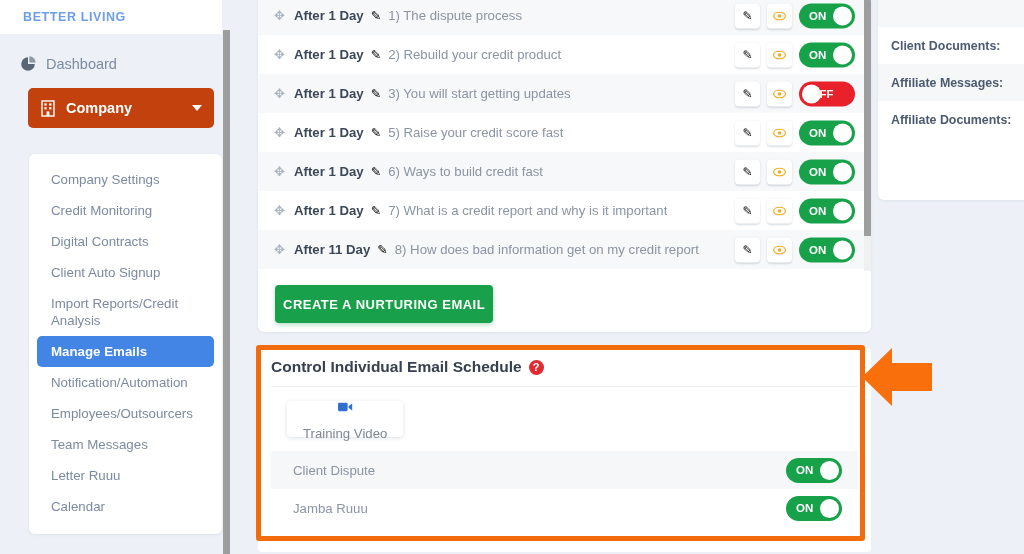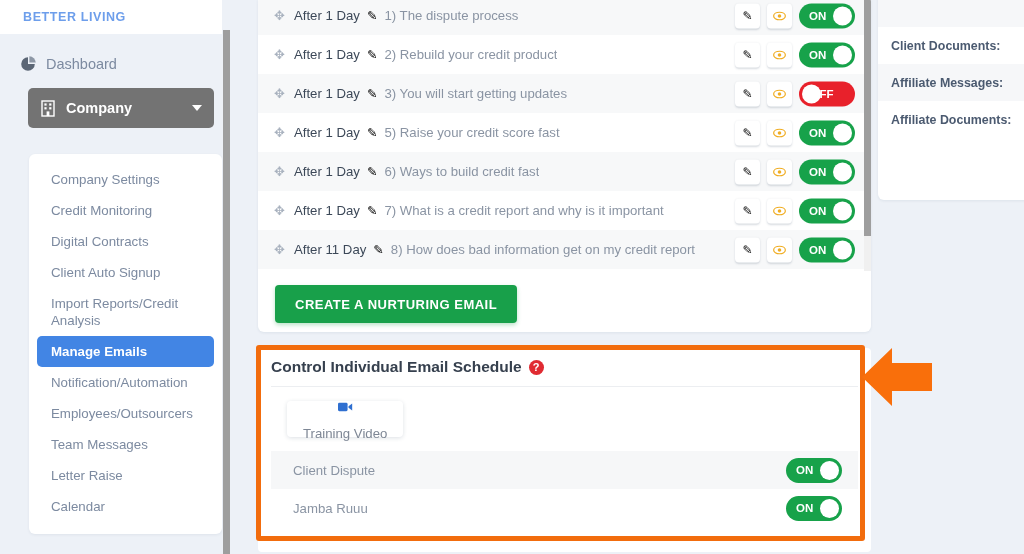--- a/index.html
+++ b/index.html
@@ -42,21 +42,21 @@
   .nav-top-item {
     height: 40px;
     margin: 0 8px 4px 8px;
     display: flex; align-items: center;
     border-radius: 5px;
     padding-left: 12px;
     color: #7c8aa0;
     font-size: 14.5px;
   }
   .nav-top-item.active {
-    background: #737373;
+    background: #c2410c;
     color: #ffffff;
     font-weight: bold;
     margin-left: 28px;
   }
   .nav-ico { width: 26px; display:flex; align-items:center; }
   .nav-ico svg { display:block; }
   .nav-label { flex: 1; }
   .caret {
     margin-right: 12px;
     width: 0; height: 0;
@@ -117,21 +117,21 @@
   .email-row {
     position: relative;
     height: 39px;
     display: flex; align-items: center;
     padding-left: 16px;
     background: #ffffff;
   }
   .email-row.alt { background: #f7f8f9; }
   .drag-ico { width: 20px; color: #a9b2bf; font-size: 13px; }
   .delay {
-    color: #3c4858; font-size: 13.2px; font-weight: normal;
+    color: #3c4858; font-size: 13.2px; font-weight: bold;
     white-space: nowrap;
   }
   .pencil-sm { margin: 0 7px 0 7px; font-size: 12.5px; }
   .subject {
     color: #8a94a3; font-size: 13.2px; white-space: nowrap;
     overflow: hidden;
   }
   .row-actions {
     position: absolute; right: 16px; top: 50%;
     transform: translateY(-50%);
@@ -169,21 +169,21 @@
     background: #f0f0f0;
   }
   #list-vthumb {
     position: absolute; left: 0; top: 0;
     width: 7px; height: 238px;
     background: #9e9e9e;
   }
 
   #create-btn {
     position: absolute; left: 30px; top: 285px;
-    height: 38px; padding: 0 20px;
+    height: 38px; padding: 0 8px;
     background: #18a04a;
     border-radius: 4px;
     color: #ffffff; font-size: 13px; font-weight: bold;
     letter-spacing: 0.5px;
     display: flex; align-items: center;
     border: none;
     box-shadow: 0 2px 4px rgba(24,160,74,0.3);
     cursor: pointer;
   }
 
@@ -303,21 +303,21 @@
       <div id="submenu">
         <div class="sub-item">Company Settings</div>
         <div class="sub-item">Credit Monitoring</div>
         <div class="sub-item">Digital Contracts</div>
         <div class="sub-item">Client Auto Signup</div>
         <div class="sub-item">Import Reports/Credit Analysis</div>
         <div class="sub-item active">Manage Emails</div>
         <div class="sub-item">Notification/Automation</div>
         <div class="sub-item">Employees/Outsourcers</div>
         <div class="sub-item">Team Messages</div>
-        <div class="sub-item">Letter Raise</div>
+        <div class="sub-item">Letter Ruuu</div>
         <div class="sub-item">Calendar</div>
       </div>
     </div>
 
     <div id="sb-scroll"></div>
   </div>
 
   <div id="main">
 
     <div id="list-card">

